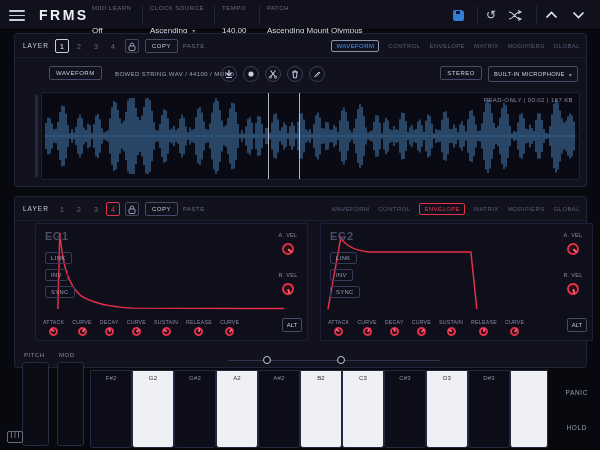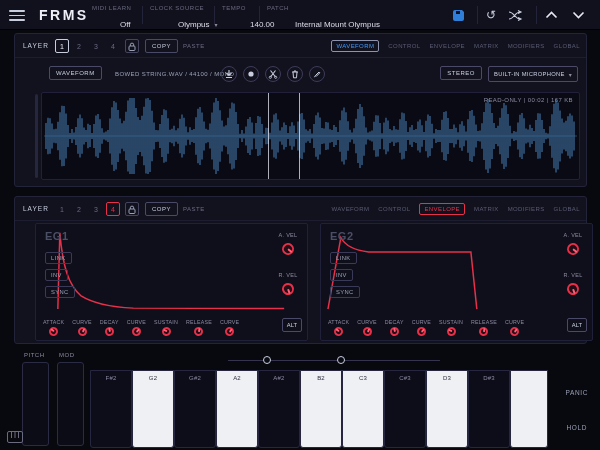--- a/index.html
+++ b/index.html
@@ -6,30 +6,30 @@
   *{box-sizing:border-box;font-family:"Liberation Sans",sans-serif;}
   .app{position:relative;width:600px;height:450px;background:#08080f;overflow:hidden;color:#d8dae6;}
 
   
   .topbar{position:absolute;left:0;top:0;width:600px;height:30px;background:#11111e;border-bottom:1px solid #000;}
   .hamburger{position:absolute;left:9px;top:10px;width:16px;height:11px;cursor:pointer;}
   .hamburger i{display:block;height:1.6px;background:#c9cede;margin-bottom:3px;border-radius:1px;}
   .logo{position:absolute;left:39px;top:7px;font-size:14px;font-weight:bold;letter-spacing:2.5px;color:#eef0f6;}
   .hgroup{position:absolute;top:0;height:30px;}
   .hlabel{position:absolute;top:5px;font-size:6px;letter-spacing:.5px;color:#69697f;white-space:nowrap;}
-  .hvalue{position:absolute;top:20px;font-size:8px;color:#dcdee8;white-space:nowrap;display:flex;align-items:center;gap:5px;margin-left:28px;}
+  .hvalue{position:absolute;top:26px;font-size:8px;color:#dcdee8;white-space:nowrap;display:flex;align-items:center;gap:5px;}
   .caret{font-size:6px;color:#8a8aa0;}
   .hsep{position:absolute;top:6px;width:1px;height:18px;background:#23233a;}
   .hicon{position:absolute;top:0;height:30px;display:flex;align-items:center;cursor:pointer;}
   .uni{color:#c9cede;font-size:12px;line-height:1;}
 
   
   .panel{position:absolute;left:14px;width:573px;background:#12121f;border:1px solid #23233a;border-radius:3px;}
   #panel-top{top:33px;height:154px;}
-  #panel-bottom{top:196px;height:148px;}
+  #panel-bottom{top:196px;height:172px;}
   .panel-head{position:relative;height:24px;border-bottom:1px solid #1d1d31;}
   .playerlabel{position:absolute;left:8px;top:8px;font-size:6.5px;letter-spacing:1px;color:#c9cede;}
   .lbtns{position:absolute;left:40px;top:5px;display:flex;gap:3px;}
   .lbtn{width:14px;height:14px;padding:0;display:flex;align-items:center;justify-content:center;background:transparent;border:1px solid transparent;border-radius:2px;font-size:7px;color:#6a6a82;cursor:pointer;}
   .lbtn.sel-top{border-color:#c9cede;color:#eef0f6;}
   .lbtn.sel-bottom{border-color:var(--accent-red);color:var(--accent-red);}
   .lockbtn{position:absolute;left:110px;top:5px;width:14px;height:14px;background:transparent;border:1px solid #44445f;border-radius:2px;display:flex;align-items:center;justify-content:center;cursor:pointer;padding:0;}
   .boxbtn{background:transparent;border:1px solid #4a4a68;border-radius:2px;color:#c9cede;font-size:6px;letter-spacing:.5px;padding:3px 6px;cursor:pointer;}
   .copybtn{position:absolute;left:130px;top:5px;}
   .pastelbl{position:absolute;left:168px;top:9px;font-size:6px;letter-spacing:.5px;color:#6a6a82;cursor:pointer;}
@@ -103,36 +103,36 @@
     <div class="hgroup" style="left:92px">
       <div class="hlabel">MIDI LEARN</div>
       <div class="hvalue">
           <span>Off</span>
         </div>
     </div>
     <div class="hsep" style="left:142px"></div>
     <div class="hgroup" style="left:150px">
       <div class="hlabel">CLOCK SOURCE</div>
       <div class="hvalue">
-          <span>Olympus</span>
+          <span>Ascending</span>
           <span class="caret">▾</span>
         </div>
     </div>
     <div class="hsep" style="left:214px"></div>
     <div class="hgroup" style="left:222px">
       <div class="hlabel">TEMPO</div>
       <div class="hvalue">
           <span>140.00</span>
         </div>
     </div>
     <div class="hsep" style="left:259px"></div>
     <div class="hgroup" style="left:267px">
       <div class="hlabel">PATCH</div>
       <div class="hvalue">
-          <span>Internal Mount Olympus</span>
+          <span>Ascending Mount Olympus</span>
         </div>
     </div>
 
     <div class="hicon" style="left:452px">
       <svg width="13" height="13">
           <path d="M1 3 a2 2 0 0 1 2-2 h7 l2 2 v7 a2 2 0 0 1-2 2 h-7 a2 2 0 0 1-2-2 Z" fill="#2f7fd9"></path>
           <rect x="4" y="2" width="4" height="3" fill="#11111e"></rect>
         </svg>
     </div>
     <div class="hsep" style="left:477px"></div>

